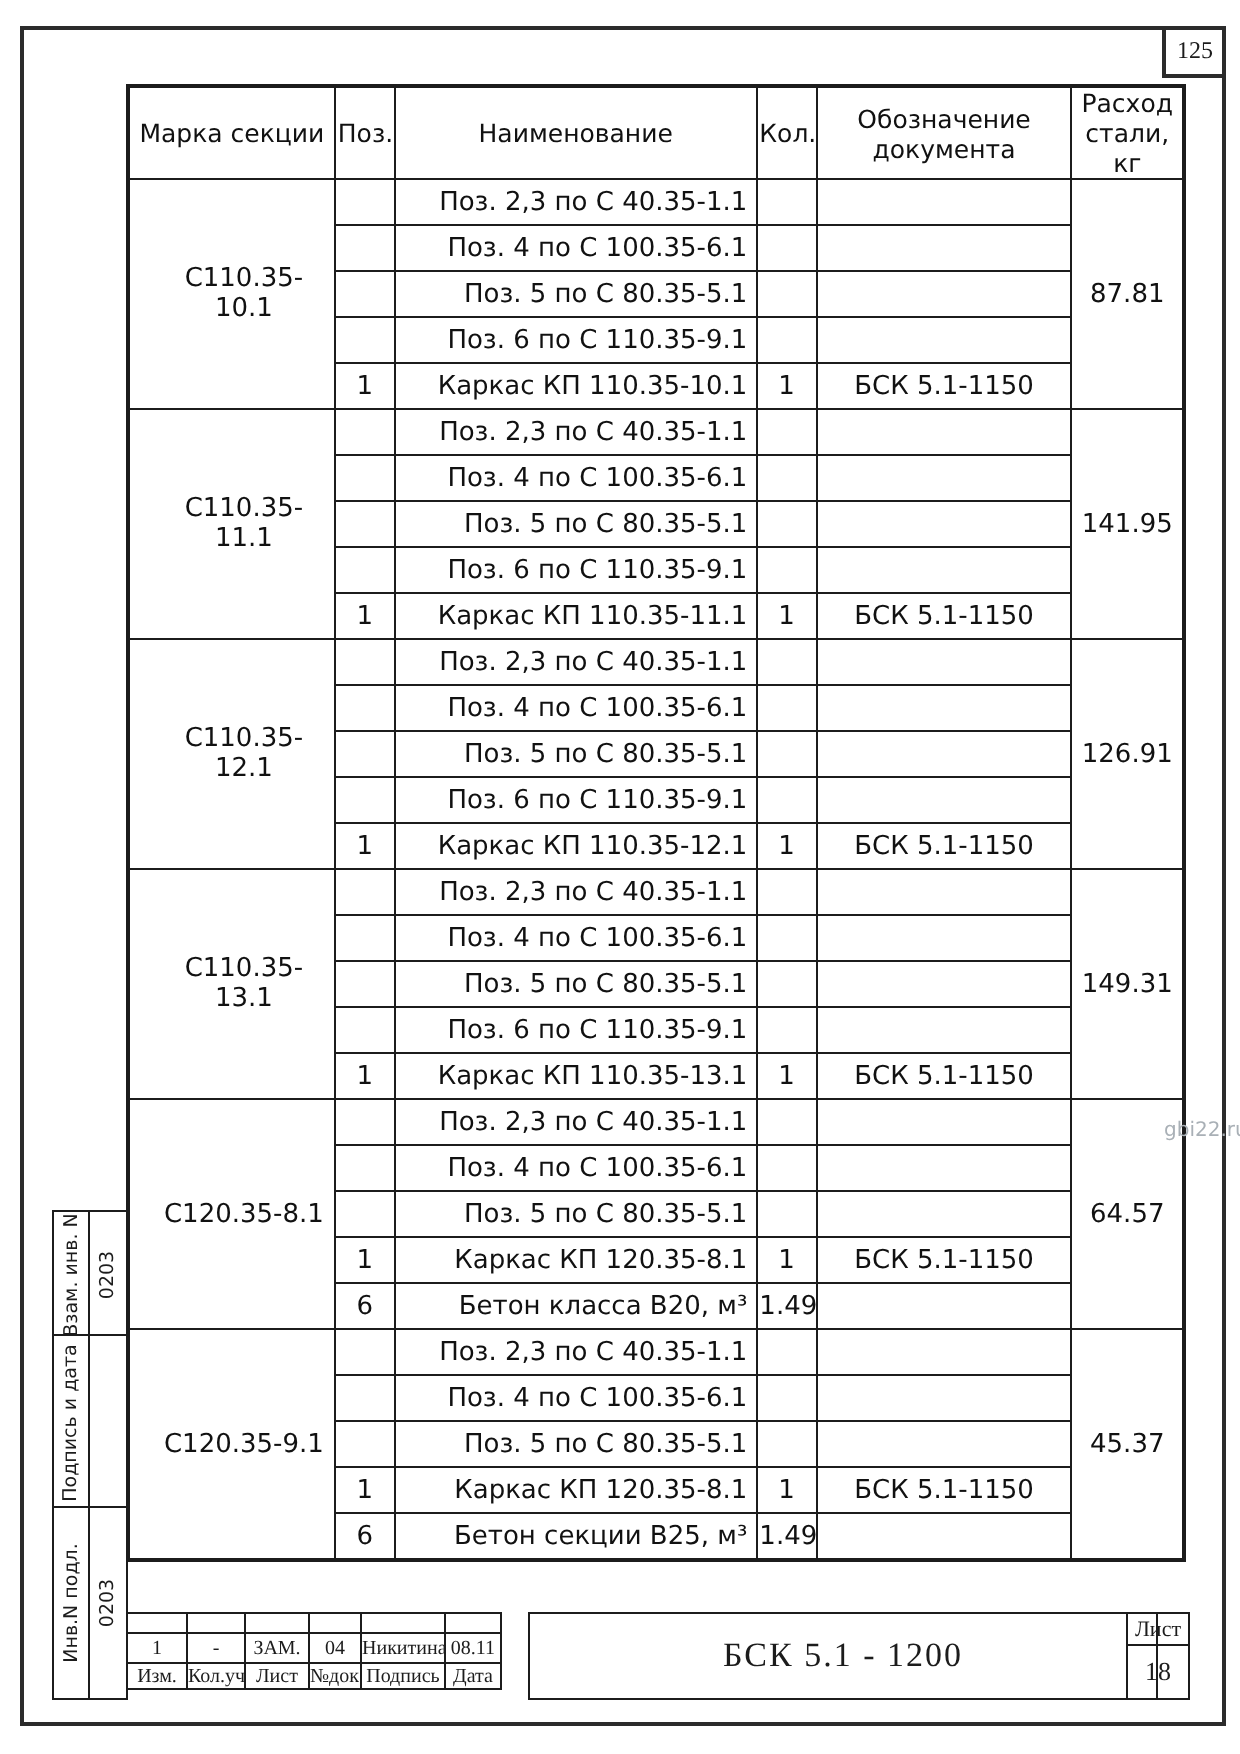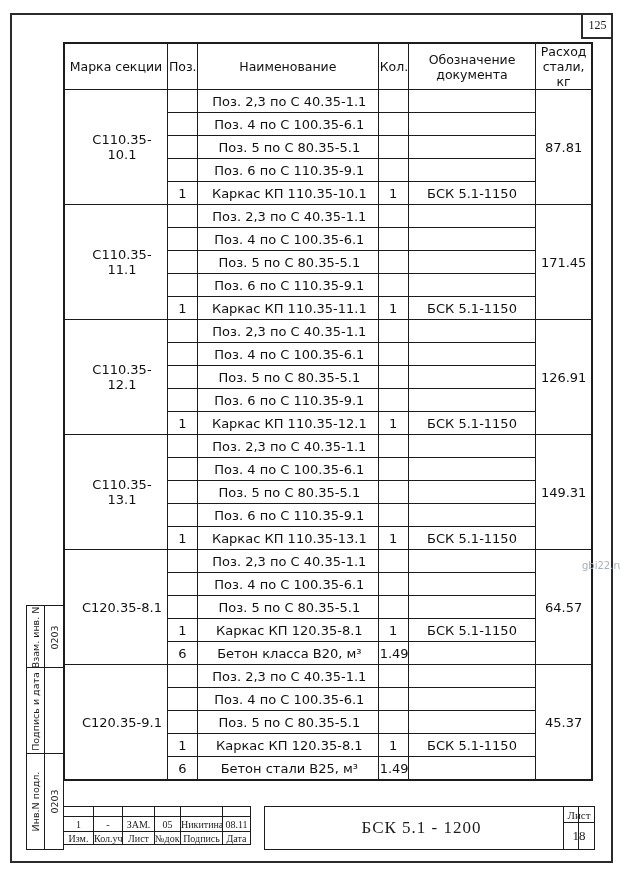--- a/index.html
+++ b/index.html
@@ -11,21 +11,21 @@
           font:12px "Liberation Serif",serif;}
   
   table.spec{position:absolute;left:63px;top:42px;border-collapse:collapse;table-layout:fixed;
              width:530px;background:#fff;}
   table.spec td,table.spec th{border:1px solid #1c1c1c;font-weight:normal;overflow:hidden;
              font-family:"DejaVu Sans",sans-serif;color:#111;}
   table.spec{border:2px solid #1c1c1c;}
   table.spec thead th{height:41px;font-size:12.5px;line-height:1.2;text-align:center;vertical-align:middle;padding:0 1px;}
   table.spec tbody td{height:22px;font-size:13px;vertical-align:middle;}
   td.mark{text-align:center;font-size:13px;padding-left:13px;}
-  td.name{text-align:center;padding:0 4px 0 7px;white-space:nowrap;}
+  td.name{text-align:right;padding:0 4px 0 7px;white-space:nowrap;}
   td.c{text-align:center;padding:0 1px;white-space:nowrap;}
   
   .vcell{position:absolute;display:flex;align-items:center;justify-content:center;
          border:1px solid #1c1c1c;background:#fff;}
   .vcell span{transform:rotate(-90deg);white-space:nowrap;font-size:9.5px;color:#1c1c1c;}
   
   table.rev{position:absolute;left:63px;top:806px;border-collapse:collapse;table-layout:fixed;
             width:187px;background:#fff;font-family:"Liberation Serif",serif;}
   table.rev td{border:1px solid #1c1c1c;font-size:10px;text-align:center;vertical-align:middle;
                overflow:hidden;white-space:nowrap;padding:0;}
@@ -98,21 +98,21 @@
           <td class="name">Каркас КП 110.35-10.1</td>
           <td class="c">1</td>
           <td class="c">БСК 5.1-1150</td>
         </tr>
         <tr>
           <td class="mark" rowspan="5">С110.35-11.1</td>
           <td class="c"></td>
           <td class="name">Поз. 2,3 по С 40.35-1.1</td>
           <td class="c"></td>
           <td class="c"></td>
-          <td class="c" rowspan="5">171.45</td>
+          <td class="c" rowspan="5">141.95</td>
         </tr>
         <tr>
           <td class="c"></td>
           <td class="name">Поз. 4 по С 100.35-6.1</td>
           <td class="c"></td>
           <td class="c"></td>
         </tr>
         <tr>
           <td class="c"></td>
           <td class="name">Поз. 5 по С 80.35-5.1</td>
@@ -248,21 +248,21 @@
           <td class="c"></td>
         </tr>
         <tr>
           <td class="c">1</td>
           <td class="name">Каркас КП 120.35-8.1</td>
           <td class="c">1</td>
           <td class="c">БСК 5.1-1150</td>
         </tr>
         <tr>
           <td class="c">6</td>
-          <td class="name">Бетон стали В25, м³</td>
+          <td class="name">Бетон секции В25, м³</td>
           <td class="c">1.49</td>
           <td class="c"></td>
         </tr>
       </tbody>
   </table>
 
   <div id="sidebar">
       <div class="vcell" style="left: 26px; width: 17px; top: 605px; height: 62px;">
         <span>Взам. инв. N</span>
       </div>
@@ -298,21 +298,21 @@
           <td></td>
       <td></td>
           <td></td>
       <td></td>
           <td></td>
     </tr>
     <tr style="height:15px">
       <td>1</td>
       <td>-</td>
       <td>ЗАМ.</td>
-      <td>05</td>
+      <td>04</td>
       <td>Никитина</td>
       <td>08.11</td>
     </tr>
     <tr style="height:13px">
       <td>Изм.</td>
       <td>Кол.уч.</td>
       <td>Лист</td>
       <td>№док.</td>
       <td>Подпись</td>
       <td>Дата</td>

